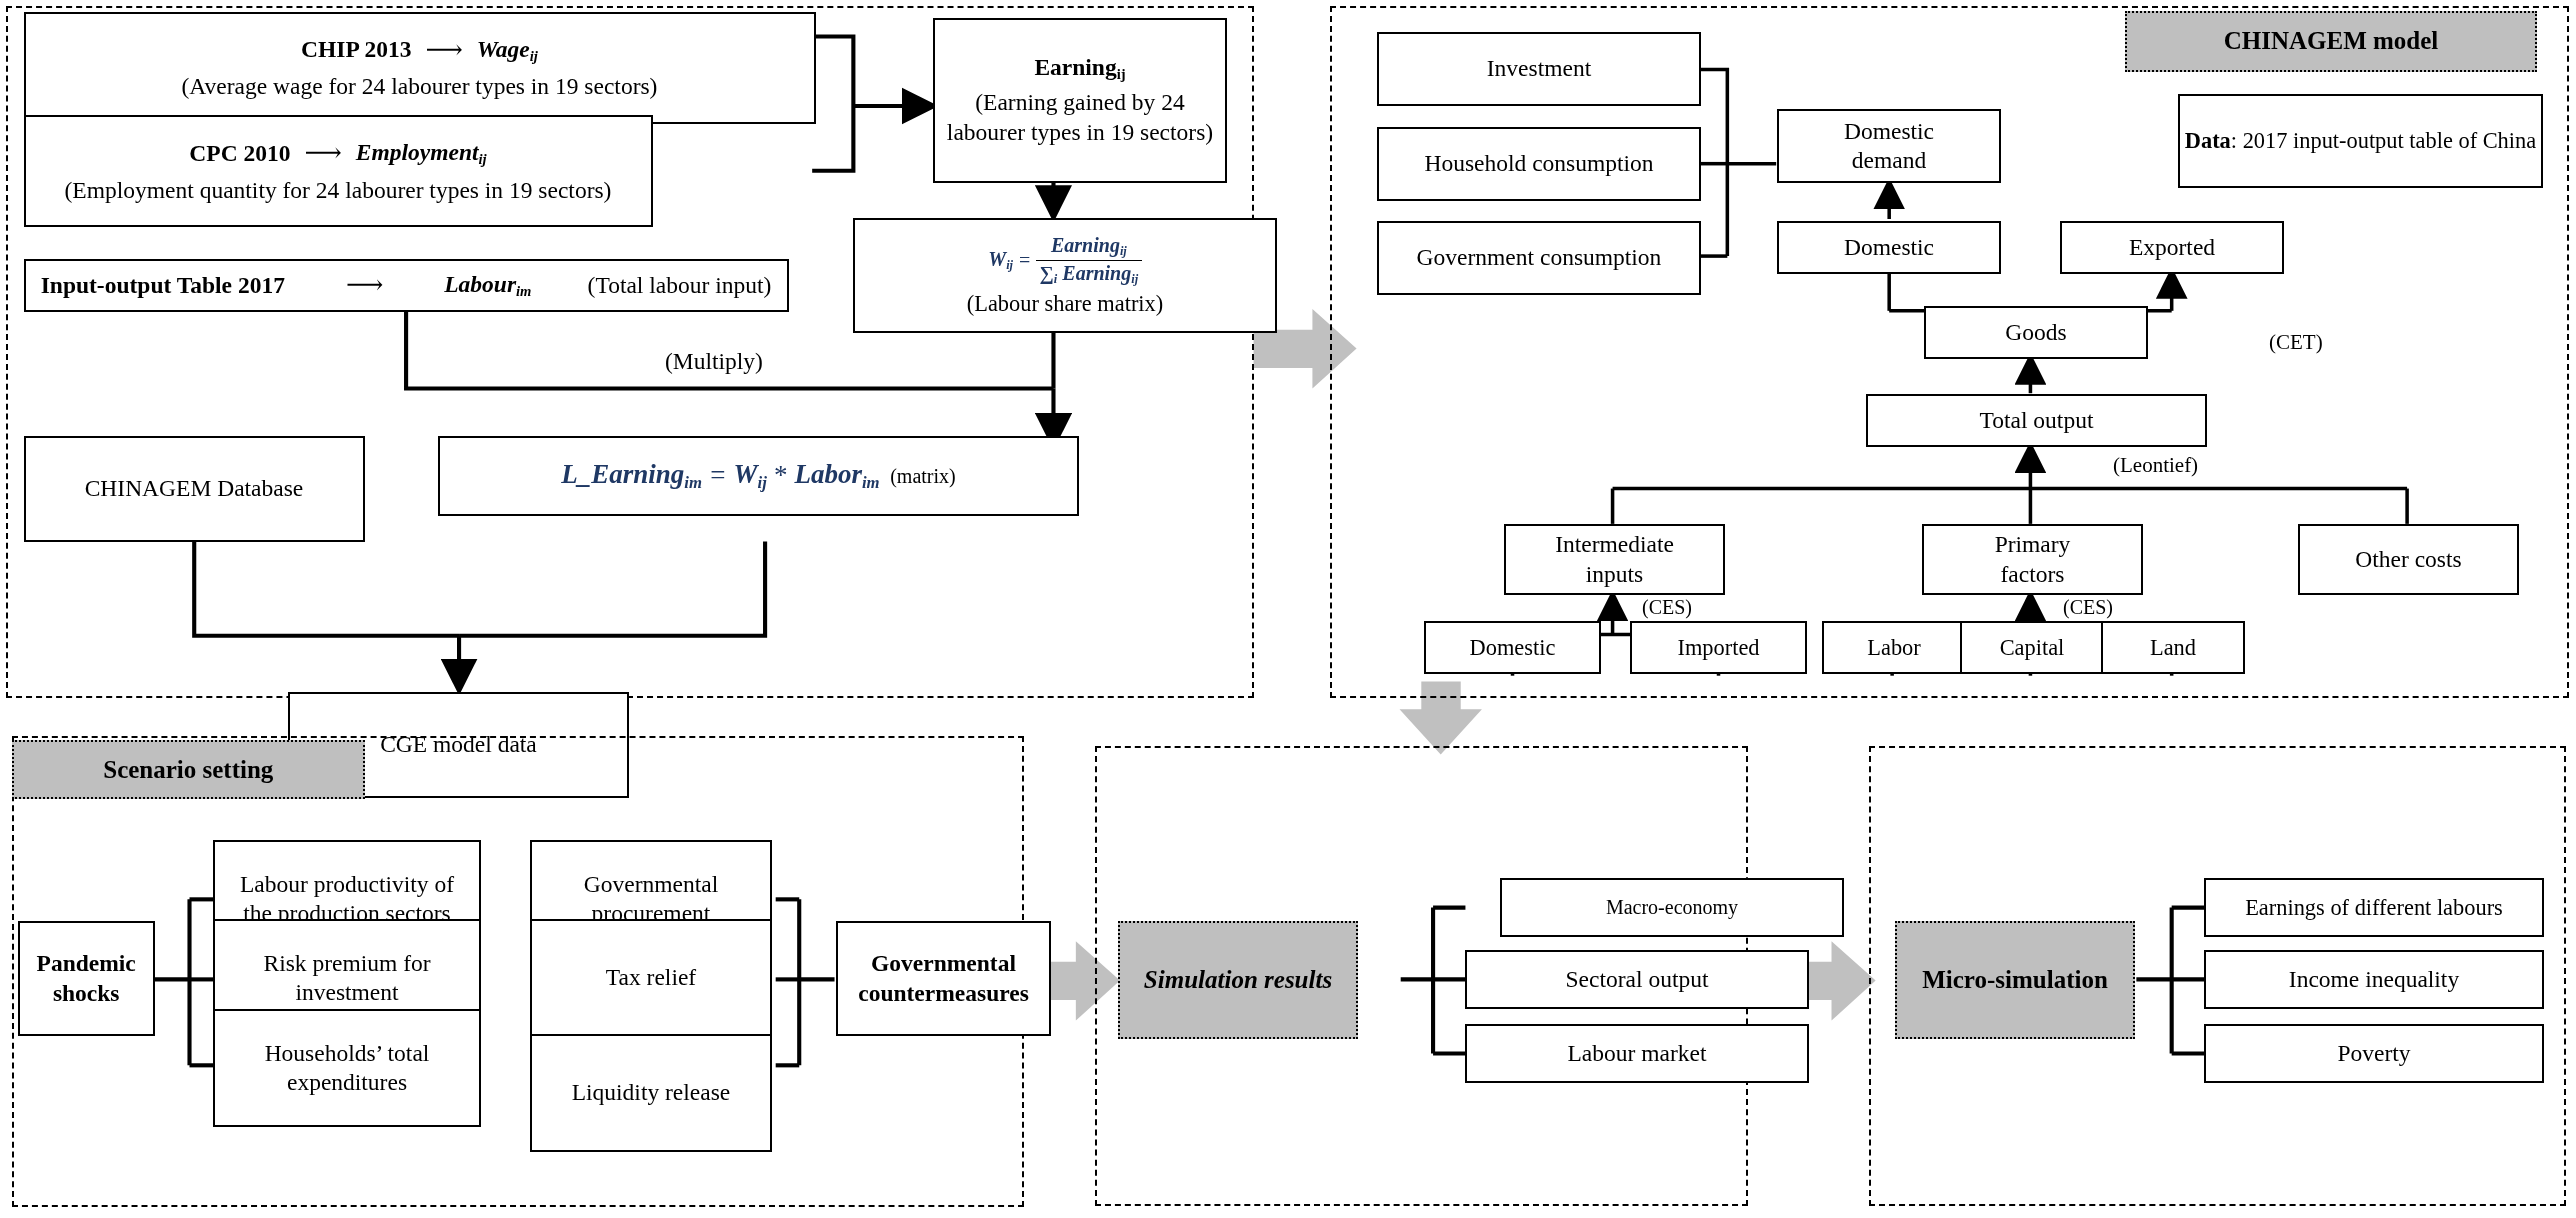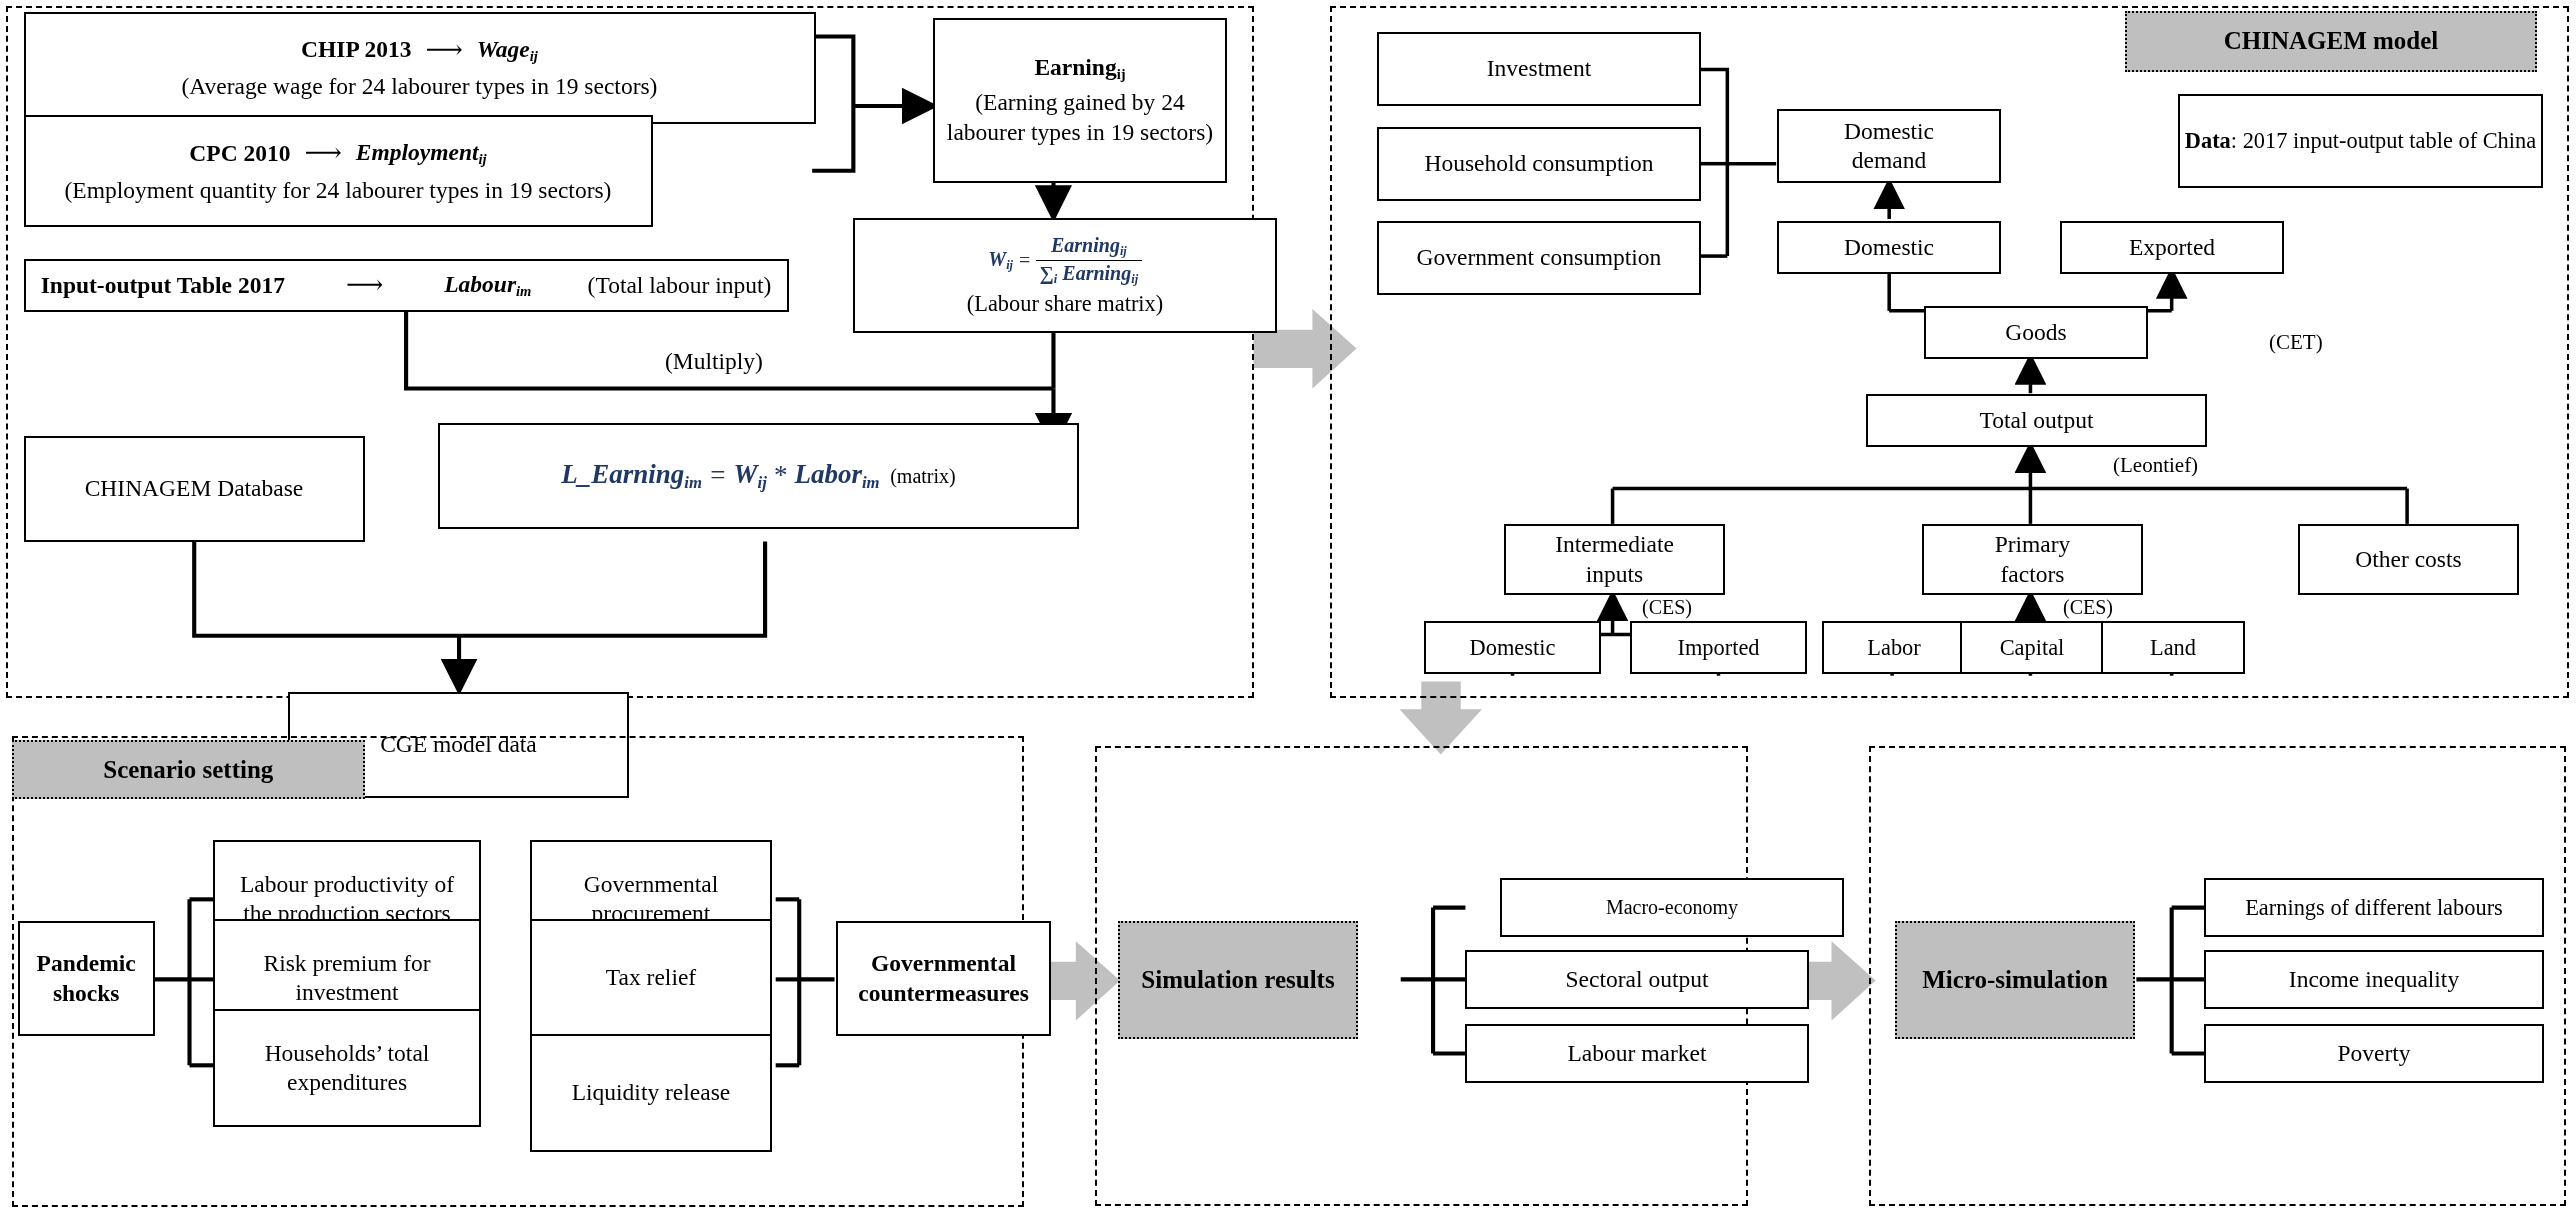--- a/index.html
+++ b/index.html
@@ -165,21 +165,21 @@
     <span class="it" data-name="io-target-label"><span>Labour</span><span class="sub">im</span></span>
     <span data-name="io-desc" style="margin-left:8.2px;">(Total labour input)</span>
   </div>
 
   <span class="lbl" data-name="multiply-label" style="left:665px;top:348px;font-size:23.5px;">(Multiply)</span>
 
   <div class="box" data-name="chinagem-database-box" style="left:23.5px;top:436px;width:341px;height:106px;font-size:23.5px;">
       <span data-name="chinagem-database-label">CHINAGEM Database</span>
     </div>
 
-  <div class="box" data-name="l-earning-formula-box" style="left:438px;top:423px;width:641px;height:106px;font-size:27px;">
+  <div class="box" data-name="l-earning-formula-box" style="left:438px;top:436px;width:641px;height:80px;font-size:27px;">
     <span class="it" data-name="l-earning-lhs" style="color:#1f3864;"><span>L_Earning</span><span class="sub">im</span></span>
     <span data-name="equals-glyph" style="margin:0 8.2px;color:#1f3864;">=</span>
     <span class="it" data-name="l-earning-w" style="color:#1f3864;"><span>W</span><span class="sub">ij</span></span>
     <span data-name="times-glyph" style="margin:0 7px;color:#1f3864;">*</span>
     <span class="it" data-name="l-earning-labor" style="color:#1f3864;"><span>Labor</span><span class="sub">im</span></span>
     <span data-name="l-earning-note" style="font-size:20px;margin-left:10.6px;">(matrix)</span>
   </div>
 
   <div class="box" data-name="cge-model-data-box" style="left:288px;top:692px;width:341px;height:106px;font-size:23.5px;">
       <span data-name="cge-model-data-label">CGE model data</span>
@@ -303,21 +303,21 @@
       <span data-name="measure-item-2-line1">Liquidity release</span>
     </div>
 
   <div class="box" data-name="governmental-countermeasures-box" style="left:836px;top:921px;width:215px;height:115px;font-size:23.5px;flex-direction:column;font-weight:bold;">
     <span data-name="counter-line1">Governmental</span>
     <span data-name="counter-line2">countermeasures</span>
   </div>
 
   <div class="panel" data-name="simulation-results-panel" style="left:1095px;top:746px;width:653px;height:460px;"></div>
 
-  <div class="box grey" data-name="simulation-results-box" style="left:1118px;top:921px;width:240px;height:118px;font-size:25px;font-weight:bold;">
+  <div class="box grey" data-name="simulation-results-box" style="left:1118px;top:921px;width:240px;height:118px;font-size:25px;font-weight:bold;font-style:italic;">
       <span data-name="simulation-results-label">Simulation results</span>
     </div>
 
   <div class="box" data-name="simulation-output-box" style="left:1500px;top:878px;width:344px;height:59px;font-size:20px;">
       <span data-name="simulation-output-0-label">Macro-economy</span>
     </div>
   <div class="box" data-name="simulation-output-box" style="left:1465px;top:1024px;width:344px;height:59px;font-size:23.5px;">
       <span data-name="simulation-output-2-label">Labour market</span>
     </div>
   <div class="box" data-name="simulation-output-box" style="left:1465px;top:950px;width:344px;height:59px;font-size:23.5px;">

